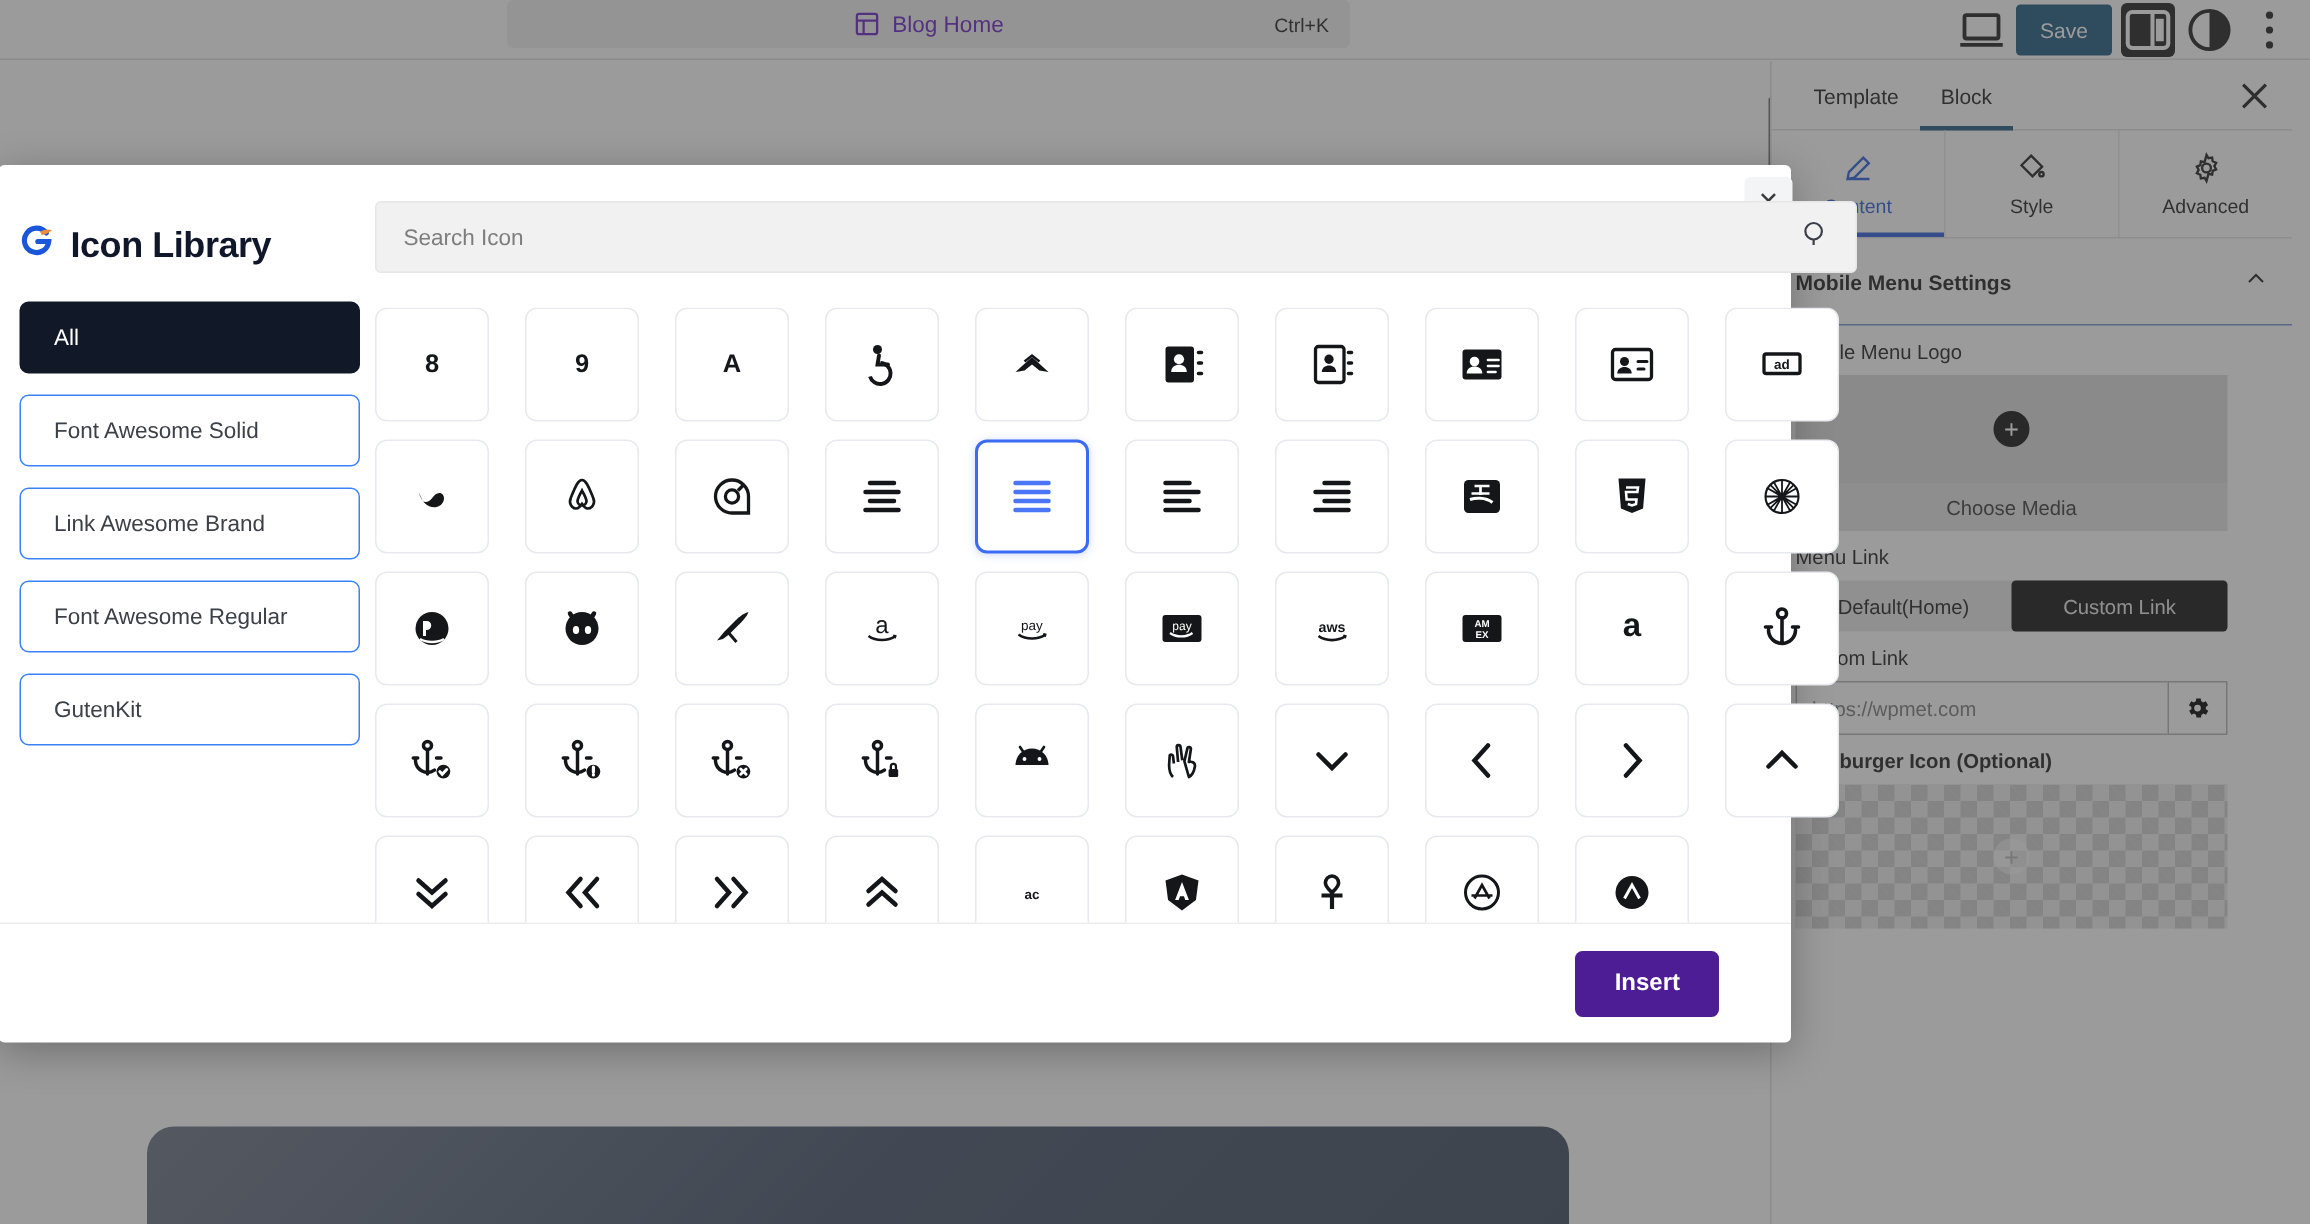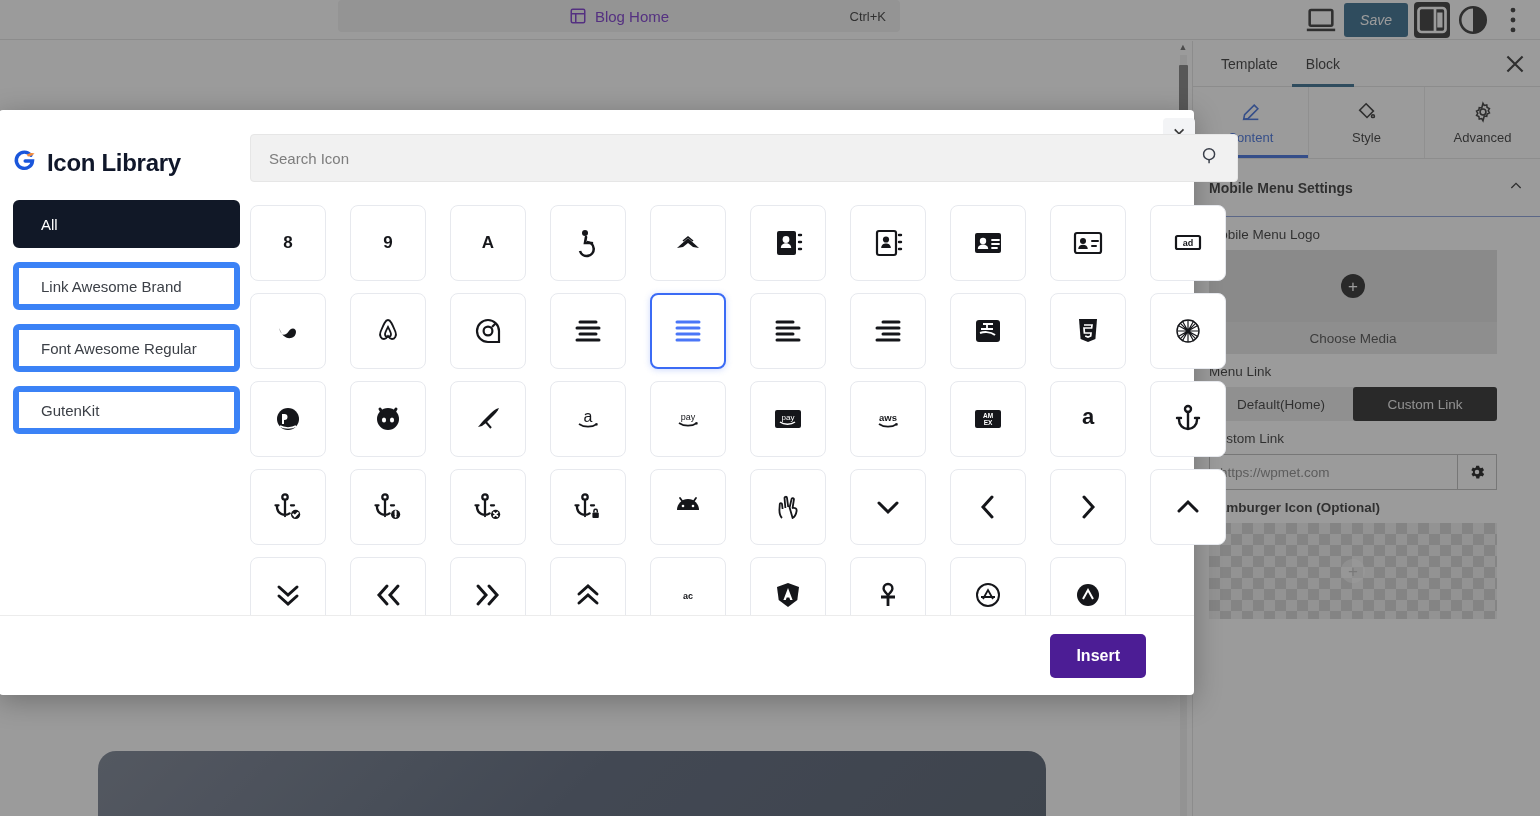--- a/index.html
+++ b/index.html
@@ -14,21 +14,21 @@
   #editor { position:absolute; inset:0; background:#ffffff; }
 
   .eb-topbar{ position:absolute; left:0; top:0; width:1540px; height:40px; background:#ffffff;
     border-bottom:1px solid #e0e0e0; display:flex; align-items:center; }
   .cmdpill{ position:absolute; left:338px; top:0px; width:562px; height:32px; background:#f0f0f0;
     border-radius:4px; display:flex; align-items:center; justify-content:center; gap:8px; }
   .cmdpill .ci{ width:18px; height:18px; color:#6b21c8; display:block; }
   .cmdpill .ctitle{ color:#6b21c8; font-size:15px; }
   .cmdpill .ckbd{ position:absolute; right:14px; color:#1e1e1e; font-size:13px; }
 
-  .tb-right{ position:absolute; right:10px; top:0; height:39px; display:flex; align-items:center; gap:6px;font-style:italic; }
+  .tb-right{ position:absolute; right:10px; top:0; height:39px; display:flex; align-items:center; gap:6px; }
   .tb-icon{ width:34px; height:34px; display:flex; align-items:center; justify-content:center;
      color:#1e1e1e; border-radius:4px; }
   .tb-save{ background:#1e5a80; color:#ffffff; border-radius:3px; height:34px; padding:0 16px;
      display:flex; align-items:center; font-size:14px; }
   .tb-dark{ background:#1e1e1e; color:#ffffff; width:36px; height:36px; border-radius:4px;
      display:flex; align-items:center; justify-content:center; }
 
   .eb-canvas{ position:absolute; left:0; top:41px; right:348px; bottom:0; background:#ffffff;
      overflow:hidden; }
   .hero{ position:absolute; left:98px; top:710px; width:948px; height:200px; border-radius:18px;
@@ -36,21 +36,21 @@
   .hero:after{ content:""; position:absolute; left:60px; top:100px; width:640px; height:120px;
      background:linear-gradient(172deg, transparent 46%, #cfc9bd 47%, #8e8776 52%, #201d17 57%, transparent 58%);}
   .canvas-scroll{ position:absolute; right:4px; top:0px; width:10px; bottom:0; }
   .canvas-scroll .trk{ position:absolute; top:14px; bottom:0; left:2px; width:7px; background:#efefef;}
   .canvas-scroll .thumb{ position:absolute; top:24px; left:1px; width:9px; height:120px;
       background:#727272; border-radius:1px;}
   .canvas-scroll .arrow{ position:absolute; top:2px; left:0; width:10px; text-align:center;
       font-size:9px; color:#5a5a5a; line-height:9px;}
 
   
-  .inspector{ position:absolute; right:0; top:41px; width:348px; bottom:0; background:#ffffff;
+  .inspector{ position:absolute; right:12px; top:41px; width:348px; bottom:0; background:#ffffff;
      border-left:1px solid #e0e0e0; }
   .insp-tabs{ height:46px; display:flex; align-items:center; border-bottom:1px solid #e0e0e0;
      padding:0 14px; position:relative;}
   .insp-tab{ font-size:14px; color:#1e1e1e; padding:0 14px; height:46px; display:flex; align-items:center;}
   .insp-tab.active{ box-shadow: inset 0 -3px 0 #1e5a80; }
   .insp-close{ position:absolute; right:12px; top:10px; width:26px; height:26px; display:flex;
      align-items:center; justify-content:center; color:#1e1e1e; }
 
   .seg-tabs{ display:flex; height:72px; border-bottom:1px solid #e1e1e1; }
   .seg{ flex:1; display:flex; flex-direction:column; align-items:center; justify-content:center;
@@ -94,21 +94,21 @@
 
   
   #modal{ position:absolute; left:-1px; top:110px; width:1195px; height:585px; background:#fff;
     border-radius:4px; box-shadow:0 6px 28px rgba(0,0,0,.28); display:flex; flex-direction:column;}
   .m-close{ position:absolute; right:-1px; top:8px; width:32px; height:32px; background:#f3f4f6;
     border-radius:4px; display:flex; align-items:center; justify-content:center; color:#3a3a3a; font-size:17px;}
   .m-body{ flex:1; display:flex; min-height:0; }
   .m-left{ width:275px; padding:38px 0 0 14px; }
   .brand{ display:flex; align-items:center; gap:8px; margin:0 0 22px 0; }
   .brand .bt{ font-size:24px; font-weight:bold; color:#10172a; letter-spacing:-.3px;}
-  .cat{ width:227px; height:48px; border:6px solid #3b82f6; border-radius:6px; display:flex;
+  .cat{ width:227px; height:48px; border:1px solid #3b82f6; border-radius:6px; display:flex;
     align-items:center; padding-left:22px; font-size:15px; color:#3c4047; margin-bottom:14px; background:#fff;}
   .cat.active{ background:#111827; color:#fff; border-color:#111827; font-weight:normal; }
 
   .m-right{ flex:1; padding:24px 36px 0 10px; display:flex; flex-direction:column; min-height:0;}
   .searchbox{ position:relative; height:48px; background:#f1f1f1; border:1px solid #e6e6e6;
     border-radius:4px; display:flex; align-items:center; padding:0 16px; }
   .searchbox input{ border:none; background:transparent; outline:none; flex:1; font-size:15px;
     color:#4c1d95; font-family:"Liberation Sans", sans-serif;}
   .searchbox input::placeholder{ color:#7d7d7d; }
 
@@ -283,20 +283,23 @@
             <path d="M17 8c3-2 7-2.5 9.5-1.2-2.2 2.2-5.3 3.6-8.2 3.8z" fill="#f08a3c"></path>
           </svg>
         </span>
         <span class="bt">Icon Library</span>
       </div>
       <div id="cats">
           <div class="cat active">
             <span>All</span>
           </div>
           <div class="cat">
+            <span>Font Awesome Solid</span>
+          </div>
+          <div class="cat">
             <span>Link Awesome Brand</span>
           </div>
           <div class="cat">
             <span>Font Awesome Regular</span>
           </div>
           <div class="cat">
             <span>GutenKit</span>
           </div>
         </div>
     </div>

